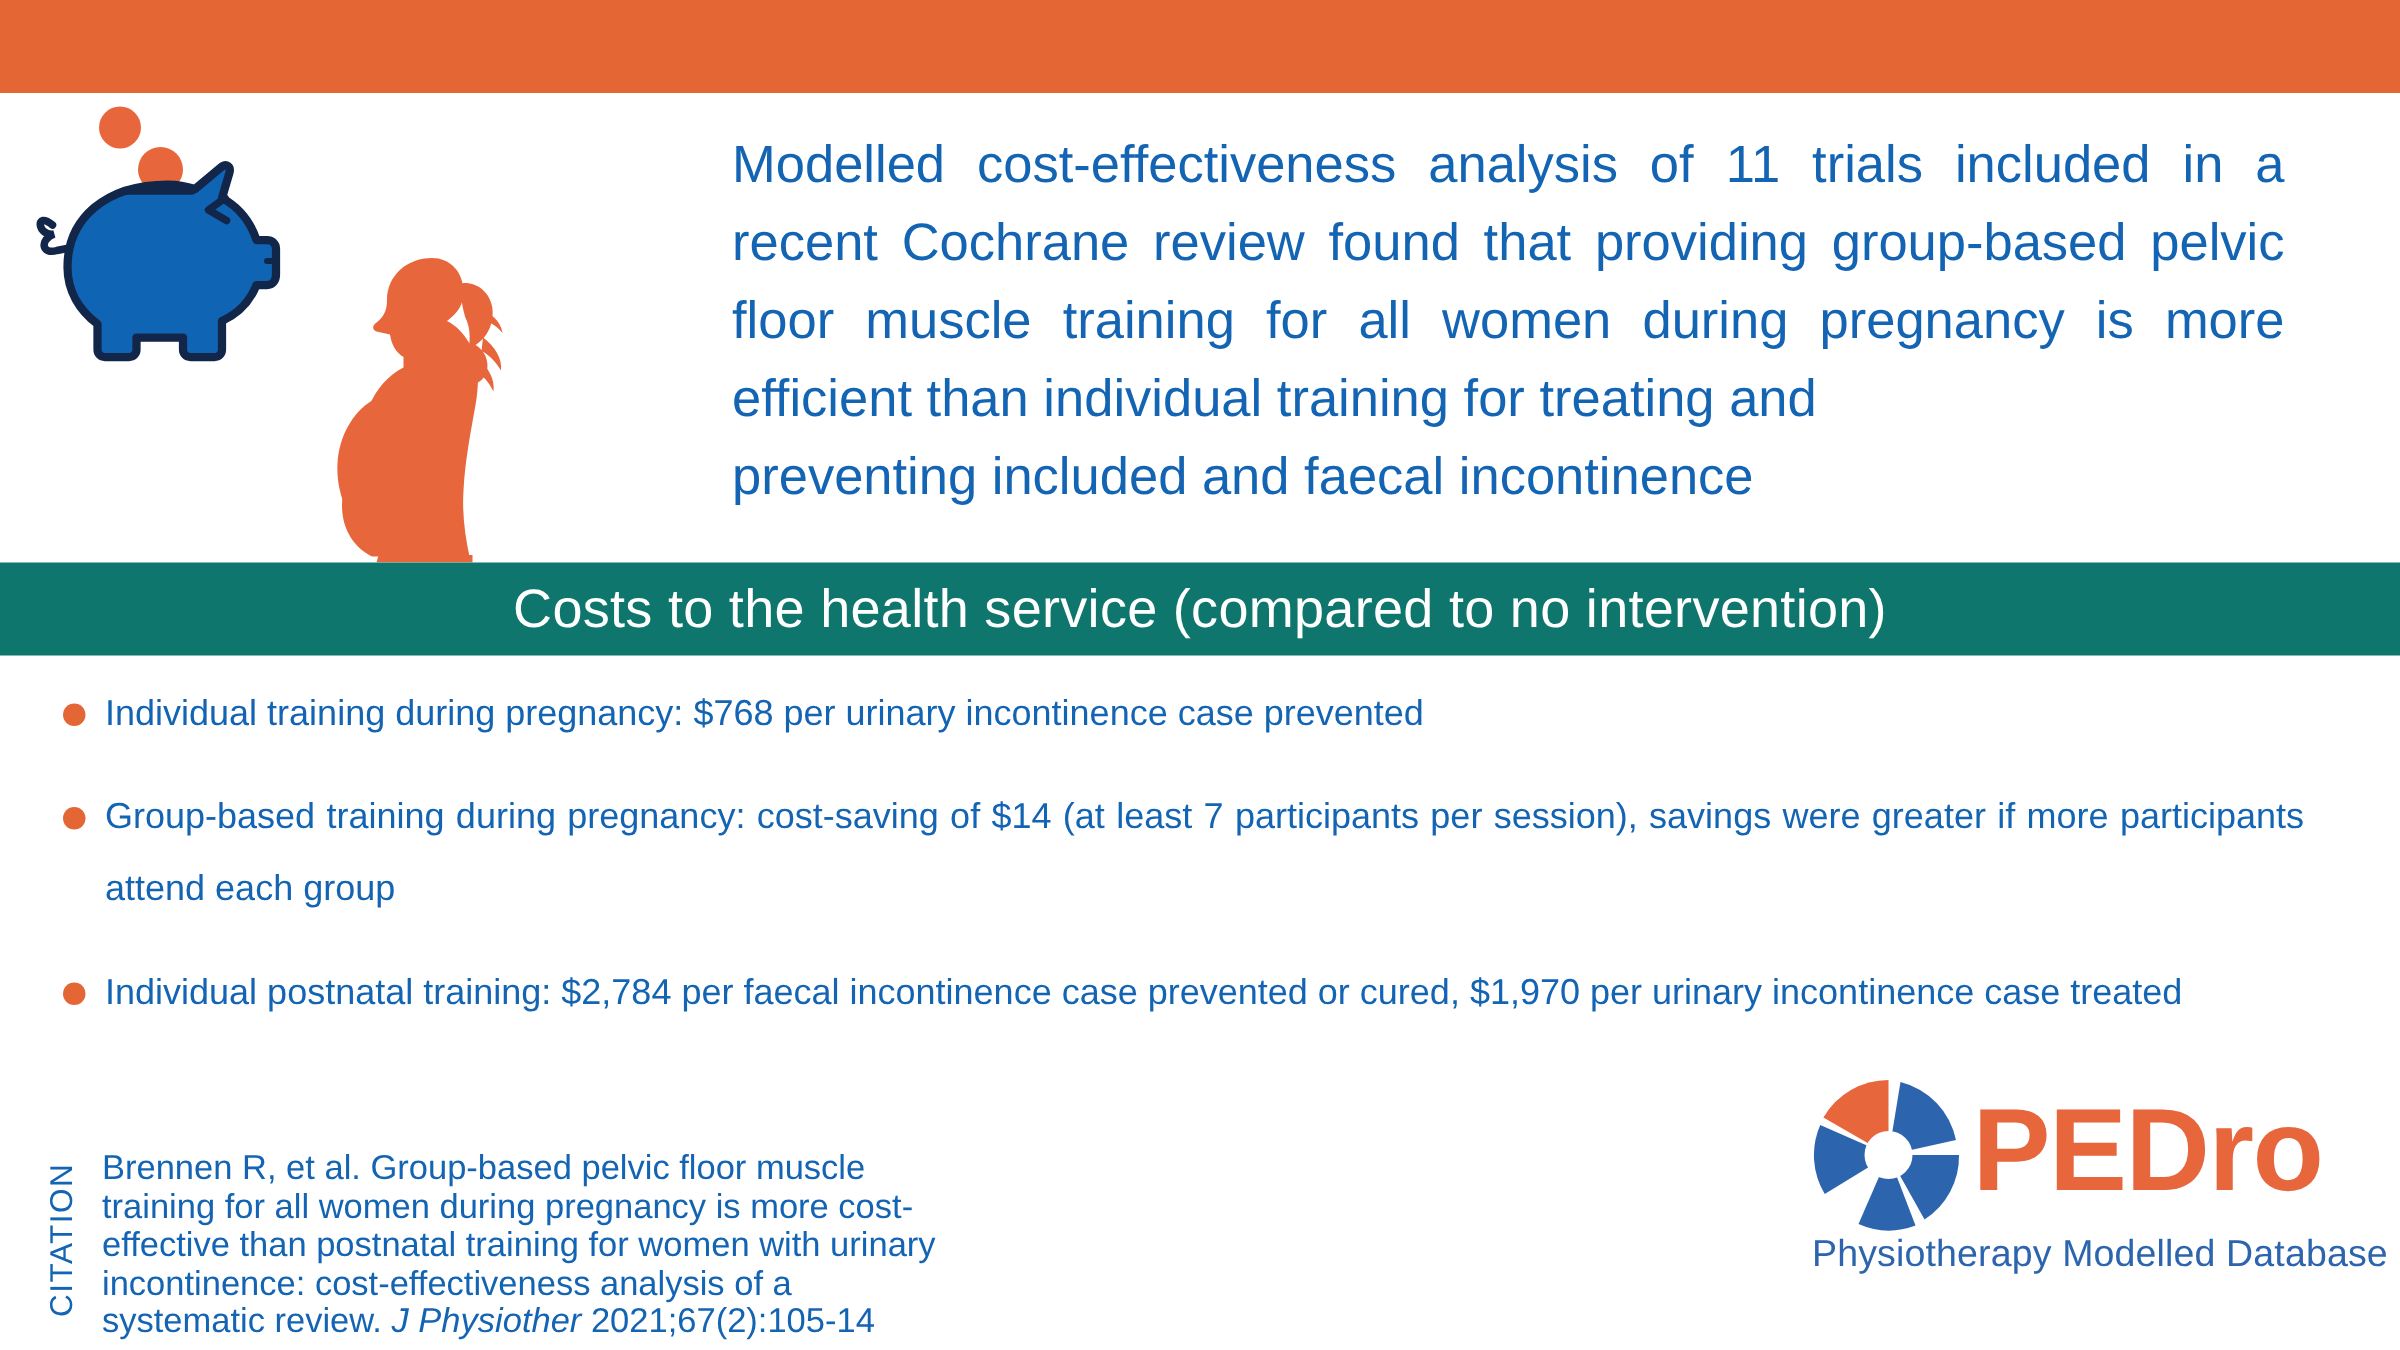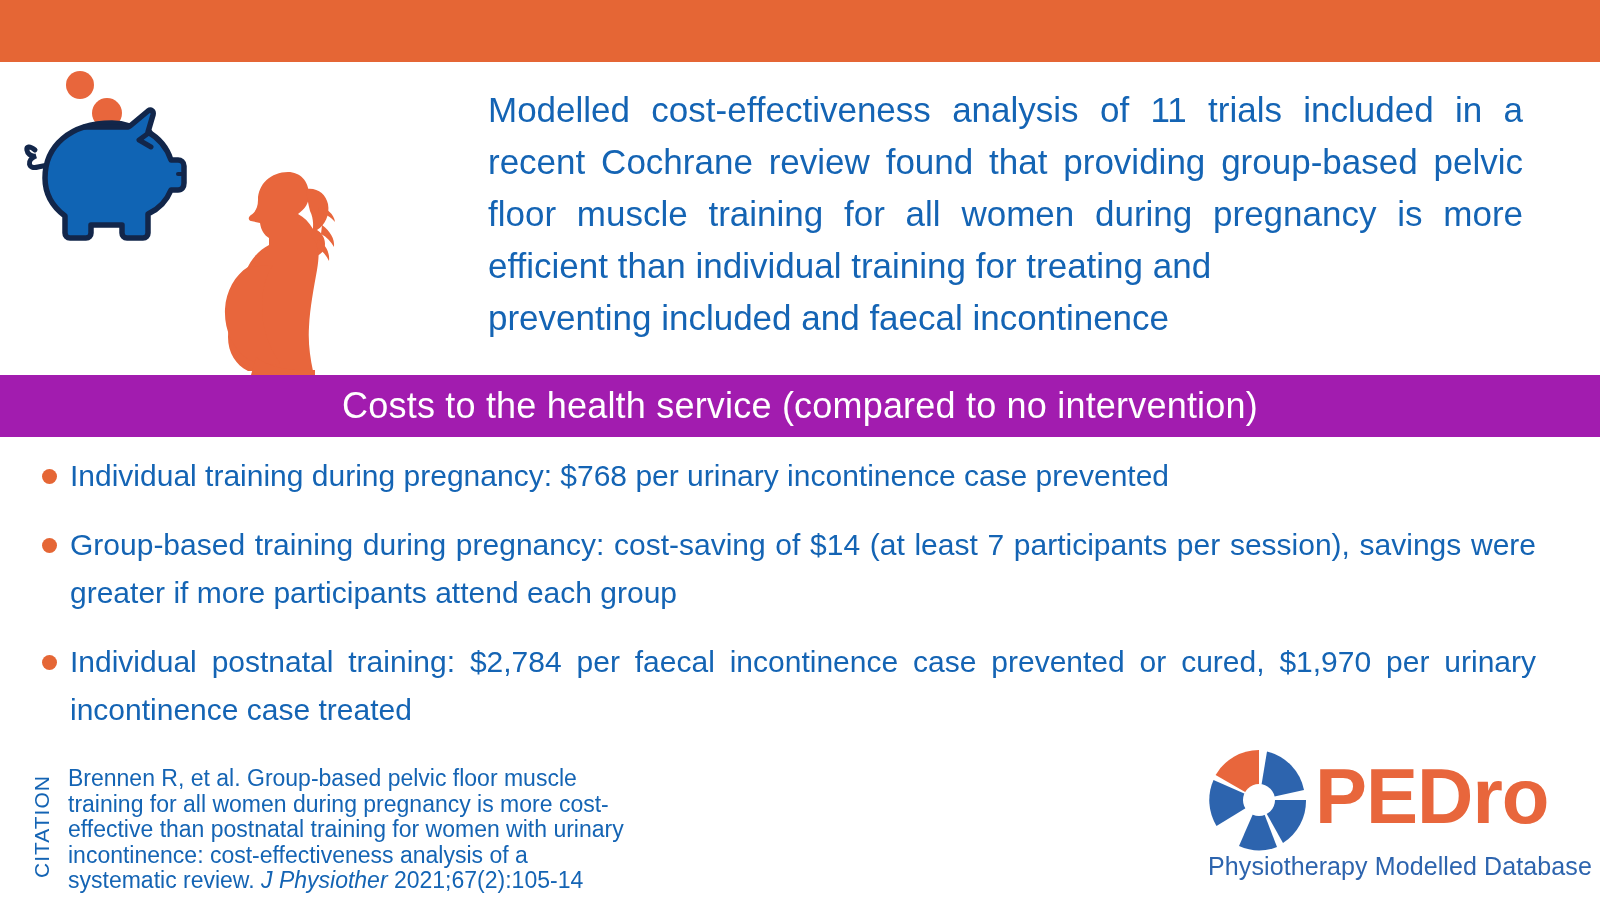--- a/index.html
+++ b/index.html
@@ -65,21 +65,21 @@
     letter-spacing: 0px;
   }
   .hero-text .lastline { display: inline; }
 
   
   .banner {
     position: absolute;
     left: 0; top: 375px;
     width: 1600px;
     height: 62px;
-    background: #a21caf;
+    background: #0f766e;
     display: flex;
     align-items: center;
     justify-content: center;
   }
   .banner-title {
     color: #ffffff;
     font-size: 36px;
     font-weight: 400;
     letter-spacing: 0.2px;
     white-space: nowrap;
@@ -90,21 +90,21 @@
     position: absolute;
     left: 36px;
     top: 452px;
     width: 1500px;
   }
   .bullet-row {
     position: relative;
     padding-left: 34px;
     margin-bottom: 21px;
     color: #1464B4;
-    font-size: 30px;
+    font-size: 24px;
     line-height: 48px;
     text-align: justify;
     text-justify: inter-word;
   }
   .bullet-row:last-child { margin-bottom: 0; }
   .bullet-dot {
     position: absolute;
     left: 6px;
     top: 17px;
     width: 15px;
@@ -145,21 +145,21 @@
     color: #1464B4;
     font-size: 23px;
     line-height: 25.5px;
   }
   .citation-text .journal { font-style: italic; }
 
   
   .pedro-logo {
     position: absolute;
     left: 1205px;
-    top: 736px;
+    top: 706px;
     width: 370px;
     height: 150px;
   }
   .pedro-wheel {
     position: absolute;
     left: 0px;
     top: 10px;
     width: 108px;
     height: 108px;
   }

